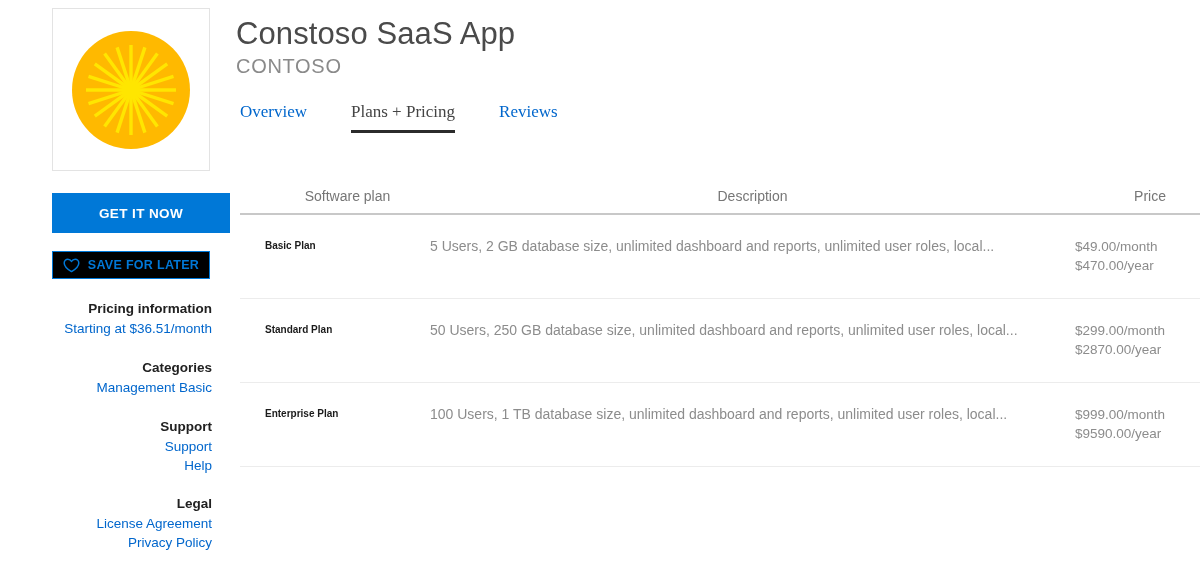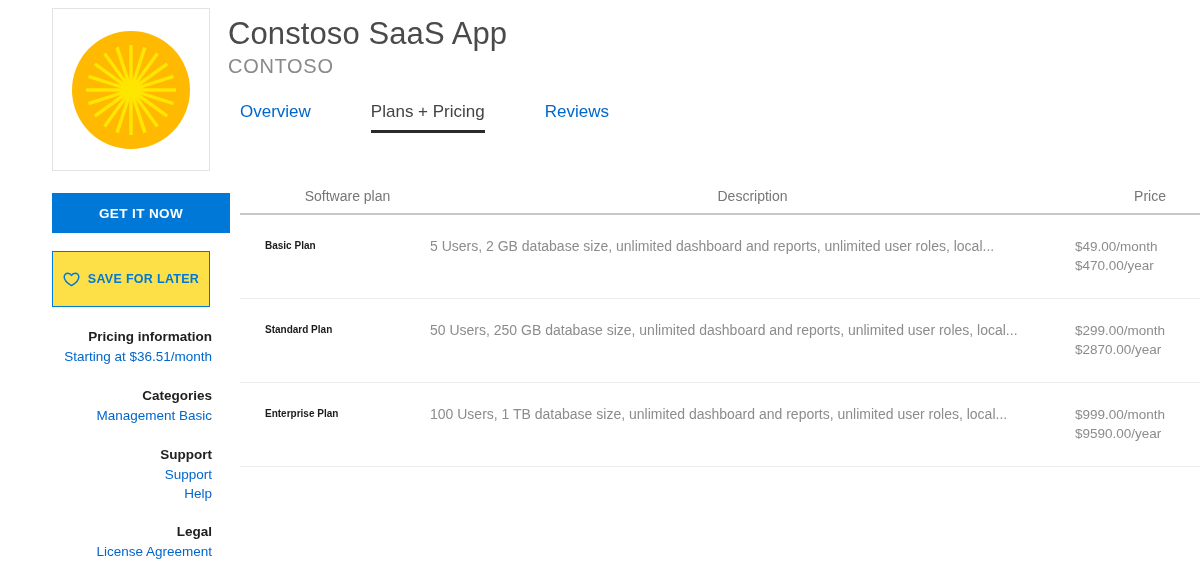--- a/index.html
+++ b/index.html
@@ -58,22 +58,22 @@
     align-items: center;
     justify-content: center;
     cursor: pointer;
     padding: 0;
     font-family: "Liberation Sans", sans-serif;
   }
 
   .btn-secondary {
     margin-top: 18px;
     width: 158px;
-    height: 56px;
-    background: #fde047;
+    height: 28px;
+    background: #000000;
     border: 1px solid #0078d7;
     box-sizing: border-box;
     color: #0078d7;
     font-size: 12.5px;
     font-weight: bold;
     letter-spacing: 0.3px;
     display: flex;
     align-items: center;
     justify-content: center;
     gap: 8px;
@@ -97,21 +97,21 @@
     font-size: 13.5px;
     color: #0066cc;
     line-height: 19px;
     text-decoration: none;
     cursor: pointer;
   }
 
   
   .header {
     position: absolute;
-    left: 228px;
+    left: 236px;
     top: 14px;
     width: 940px;
   }
   .app-title {
     font-size: 31px;
     font-weight: normal;
     color: #4a4a4a;
     line-height: 40px;
     margin: 0;
     letter-spacing: 0.1px;
@@ -124,21 +124,22 @@
     margin-top: 2px;
   }
 
   
   .tabs {
     position: absolute;
     left: 240px;
     top: 100px;
     display: flex;
     align-items: center;
-    gap: 16px;
+    gap: 0;
+    font-family: Liberation Serif, serif;
   }
   .tab {
     font-size: 17px;
     color: #0066cc;
     padding: 0 22px 9px 22px;
     cursor: pointer;
     position: relative;
     white-space: nowrap;
     line-height: 24px;
   }

